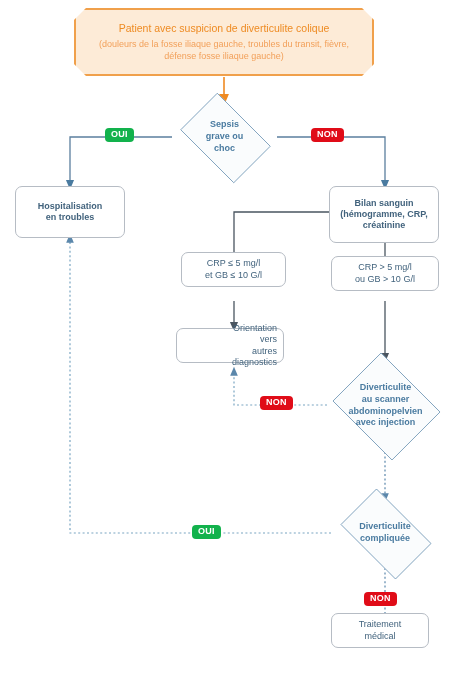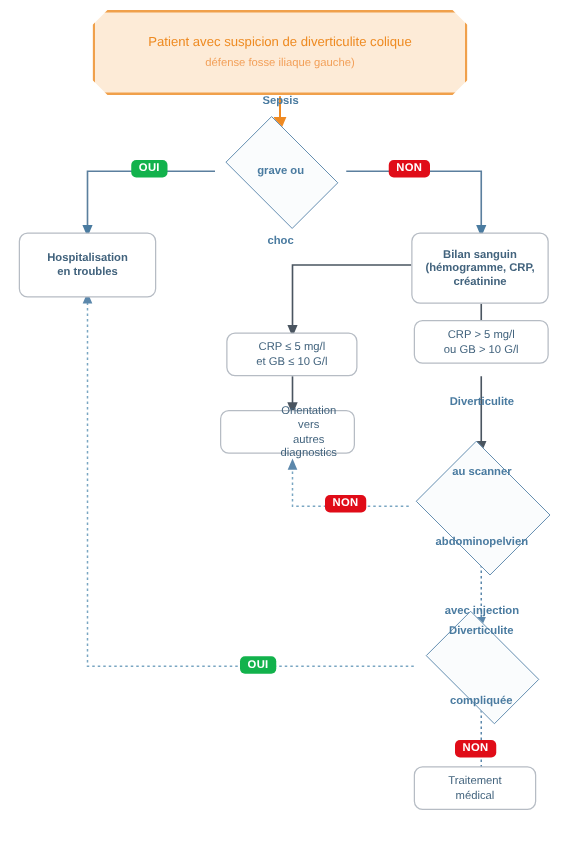--- a/index.html
+++ b/index.html
@@ -65,32 +65,32 @@
 
   
   .box {
     background: #ffffff;
     border: 1px solid #b6bcc4;
     border-radius: 7px;
     color: #42637d;
     font-size: 9px;
     padding: 4px 6px;
     flex-direction: column;
+    text-align: right;
   }
   .box.bold { font-weight: bold; }
 
   
   .diamond {
     background: transparent;
     flex-direction: column;
     color: #4a7ba0;
     font-weight: bold;
     font-size: 9px;
     z-index: 2;
-    gap: 44px;
   }
   .diamond .dia-shape {
     position: absolute;
     left: 0; top: 0;
     width: 100%;
     height: 100%;
     background: #fafcfd;
     border: 1px solid #5b87ab;
     transform: rotate(45deg) scale(0.707);
     z-index: -1;
@@ -177,20 +177,21 @@
       <path d="M331,533 L70,533 L70,238" fill="none" stroke="#7aa6c2" stroke-width="1.2" stroke-dasharray="2,2.4" marker-end="url(#arrow-dot)"></path>
     </g>
 
     <g>
       <path d="M385,568 L385,640" fill="none" stroke="#5b87ab" stroke-width="1.2" stroke-dasharray="2,2.4" marker-end="url(#arrow-dot)"></path>
     </g>
   </svg>
 
   <div class="node header-box">
     <div class="header-title">Patient avec suspicion de diverticulite colique</div>
+    <div class="header-sub">(douleurs de la fosse iliaque gauche, troubles du transit, fièvre,</div>
     <div class="header-sub">défense fosse iliaque gauche)</div>
   </div>
 
   <div class="node diamond" style="left:172px; top:101px; width:105px; height:72px;">
     <div class="dia-shape"></div>
     <div class="dia-label">Sepsis</div>
     <div class="dia-label">grave ou</div>
     <div class="dia-label">choc</div>
   </div>
 
@@ -201,21 +202,21 @@
     <div>Hospitalisation</div>
     <div>en troubles</div>
   </div>
 
   <div class="node box bold" style="left:329px; top:186px; width:110px; height:57px;">
     <div>Bilan sanguin</div>
     <div>(hémogramme, CRP,</div>
     <div>créatinine</div>
   </div>
 
-  <div class="node box" style="left:181px; top:266px; width:105px; height:35px;">
+  <div class="node box" style="left:181px; top:252px; width:105px; height:35px;">
     <div>CRP ≤ 5 mg/l</div>
     <div>et GB ≤ 10 G/l</div>
   </div>
 
   <div class="node box" style="left:331px; top:256px; width:108px; height:35px;">
     <div>CRP &gt; 5 mg/l</div>
     <div>ou GB &gt; 10 G/l</div>
   </div>
 
   <div class="node box" style="left:176px; top:328px; width:108px; height:35px;padding-left:40px;">

